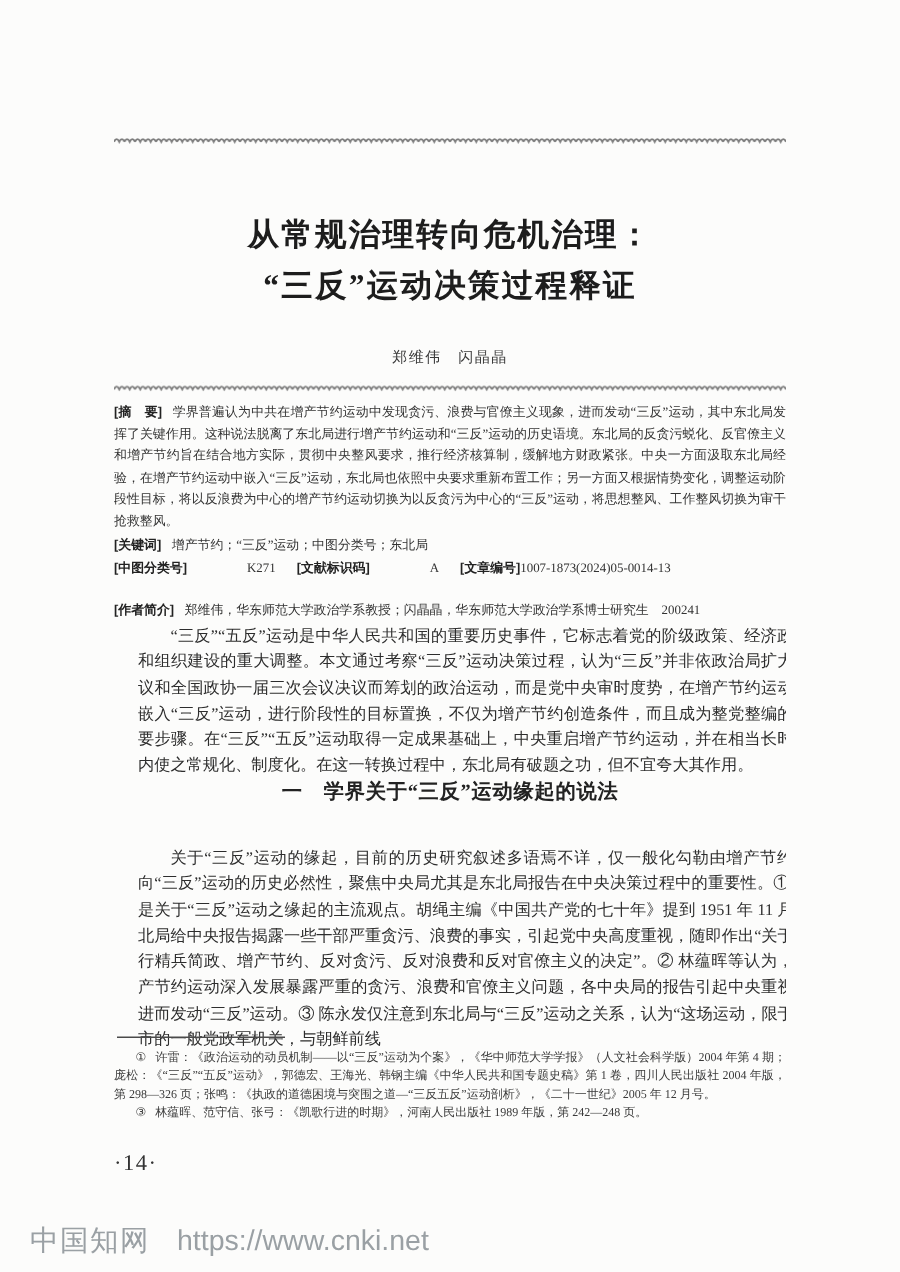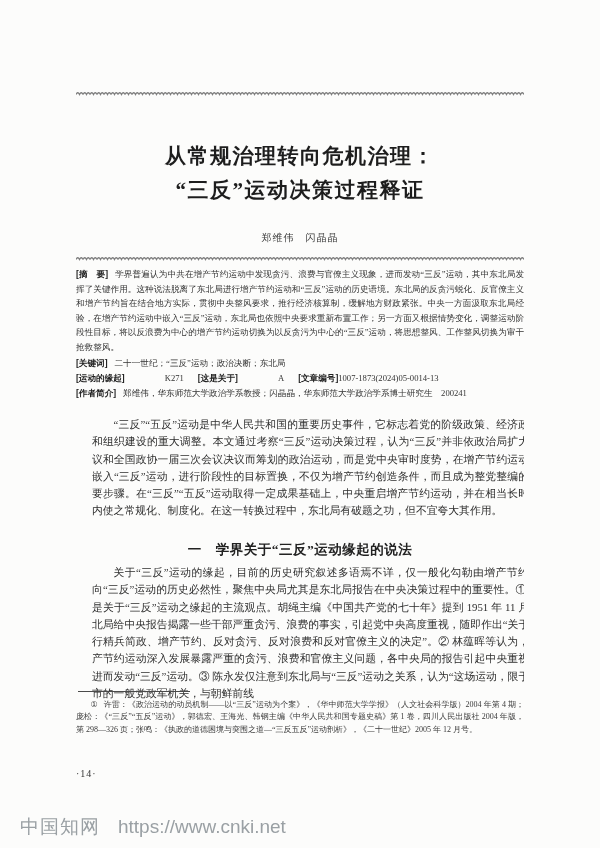--- a/index.html
+++ b/index.html
@@ -17,35 +17,35 @@
 
   .meta{top:267px;font-size:8.6px;line-height:14.6px;text-align:justify;color:#333;}
   .meta p{margin:0;}
   .meta b{font-family:"Liberation Sans","DejaVu Sans",sans-serif;font-weight:bold;color:#222;}
   .meta .lbl{margin-right:7px;}
   .meta .kw{margin-top:1px;}
   .meta .clc{margin-top:1px;}
   .meta .v{margin-left:4px;padding-left:36px;}
   .meta .gap{margin-left:14px;}
   .meta .nogap{margin-left:14px;margin-right:0;}
-  .meta .bio{}
+  .meta .bio{margin-top:13px;}
 
   .body-par{font-size:10.8px;line-height:17.3px;text-align:justify;
             text-indent:2em;color:#2d2d2d;margin:16px;}
   .par1{top:400px;}
-  .heading{top:541px;text-align:center;font-weight:bold;font-size:13.5px;
+  .heading{top:519px;text-align:center;font-weight:bold;font-size:13.5px;
            letter-spacing:.5px;color:#222;}
   .par2{top:548px;}
 
   .fn-rule{position:absolute;left:2px;top:691px;width:112px;border-top:1px solid #4a4a4a;}
   .footnotes{top:699px;font-size:8px;line-height:12.4px;text-align:justify;color:#3a3a3a;}
   .footnotes p{margin:0;text-indent:1.8em;}
   .footnotes .mk{margin-right:6px;}
 
-  .pagenum{top:768px;font-size:10px;letter-spacing:1px;color:#333;}
+  .pagenum{top:768px;font-size:15px;letter-spacing:1px;color:#333;}
 
   .watermark{position:absolute;left:20px;top:814px;
              font-family:"Liberation Sans","DejaVu Sans",sans-serif;
              font-size:19px;color:#9aa0a4;}
   .watermark .brand{margin-right:18px;letter-spacing:1px;}
 
   .wavy{display:block;}
 </style>
 </head>
 <body>
@@ -68,35 +68,36 @@
     </div>
 
     <div class="abs authors">郑维伟　闪晶晶</div>
 
     <svg class="abs rule-mid wavy" width="448" height="6" aria-hidden="true">
       <rect width="448" height="6" fill="url(#wavepat)"></rect>
     </svg>
 
     <div class="abs meta">
       <p><b class="lbl">[摘　要]</b><span>学界普遍认为中共在增产节约运动中发现贪污、浪费与官僚主义现象，进而发动“三反”运动，其中东北局发挥了关键作用。这种说法脱离了东北局进行增产节约运动和“三反”运动的历史语境。东北局的反贪污蜕化、反官僚主义和增产节约旨在结合地方实际，贯彻中央整风要求，推行经济核算制，缓解地方财政紧张。中央一方面汲取东北局经验，在增产节约运动中嵌入“三反”运动，东北局也依照中央要求重新布置工作；另一方面又根据情势变化，调整运动阶段性目标，将以反浪费为中心的增产节约运动切换为以反贪污为中心的“三反”运动，将思想整风、工作整风切换为审干抢救整风。</span></p>
-      <p class="kw"><b class="lbl">[关键词]</b><span>二十一世纪；“三反”运动；政治决断；东北局</span></p>
-      <p class="clc"><b>[运动的缘起]</b><span class="v">K271</span><b class="gap">[这是关于]</b><span class="v">A</span><b class="nogap">[文章编号]</b><span>1007-1873(2024)05-0014-13</span></p>
+      <p class="kw"><b class="lbl">[关键词]</b><span>增产节约；“三反”运动；中图分类号；东北局</span></p>
+      <p class="clc"><b>[中图分类号]</b><span class="v">K271</span><b class="gap">[文献标识码]</b><span class="v">A</span><b class="nogap">[文章编号]</b><span>1007-1873(2024)05-0014-13</span></p>
       <p class="bio"><b class="lbl">[作者简介]</b><span>郑维伟，华东师范大学政治学系教授；闪晶晶，华东师范大学政治学系博士研究生　200241</span></p>
     </div>
 
     <p class="abs body-par par1">“三反”“五反”运动是中华人民共和国的重要历史事件，它标志着党的阶级政策、经济政策和组织建设的重大调整。本文通过考察“三反”运动决策过程，认为“三反”并非依政治局扩大会议和全国政协一届三次会议决议而筹划的政治运动，而是党中央审时度势，在增产节约运动中嵌入“三反”运动，进行阶段性的目标置换，不仅为增产节约创造条件，而且成为整党整编的重要步骤。在“三反”“五反”运动取得一定成果基础上，中央重启增产节约运动，并在相当长时期内使之常规化、制度化。在这一转换过程中，东北局有破题之功，但不宜夸大其作用。</p>
 
     <div class="abs heading">一　学界关于“三反”运动缘起的说法</div>
 
     <p class="abs body-par par2">关于“三反”运动的缘起，目前的历史研究叙述多语焉不详，仅一般化勾勒由增产节约导向“三反”运动的历史必然性，聚焦中央局尤其是东北局报告在中央决策过程中的重要性。① 这是关于“三反”运动之缘起的主流观点。胡绳主编《中国共产党的七十年》提到 1951 年 11 月东北局给中央报告揭露一些干部严重贪污、浪费的事实，引起党中央高度重视，随即作出“关于实行精兵简政、增产节约、反对贪污、反对浪费和反对官僚主义的决定”。② 林蕴晖等认为，增产节约运动深入发展暴露严重的贪污、浪费和官僚主义问题，各中央局的报告引起中央重视，进而发动“三反”运动。③ 陈永发仅注意到东北局与“三反”运动之关系，认为“这场运动，限于城市的一般党政军机关，与朝鲜前线</p>
 
     <div class="fn-rule"></div>
 
     <div class="abs footnotes">
       <p><span class="mk">①</span><span>许雷：《政治运动的动员机制——以“三反”运动为个案》，《华中师范大学学报》（人文社会科学版）2004 年第 4 期；庞松：《“三反”“五反”运动》，郭德宏、王海光、韩钢主编《中华人民共和国专题史稿》第 1 卷，四川人民出版社 2004 年版，第 298—326 页；张鸣：《执政的道德困境与突围之道—“三反五反”运动剖析》，《二十一世纪》2005 年 12 月号。</span></p>
+      <p><span class="mk">③</span><span>林蕴晖、范守信、张弓：《凯歌行进的时期》，河南人民出版社 1989 年版，第 242—248 页。</span></p>
     </div>
 
     <div class="abs pagenum">·14·</div>
   </div>
 
   <div class="watermark">
     <span class="brand">中国知网</span><span>https://www.cnki.net</span>
   </div>
 </div>
 

